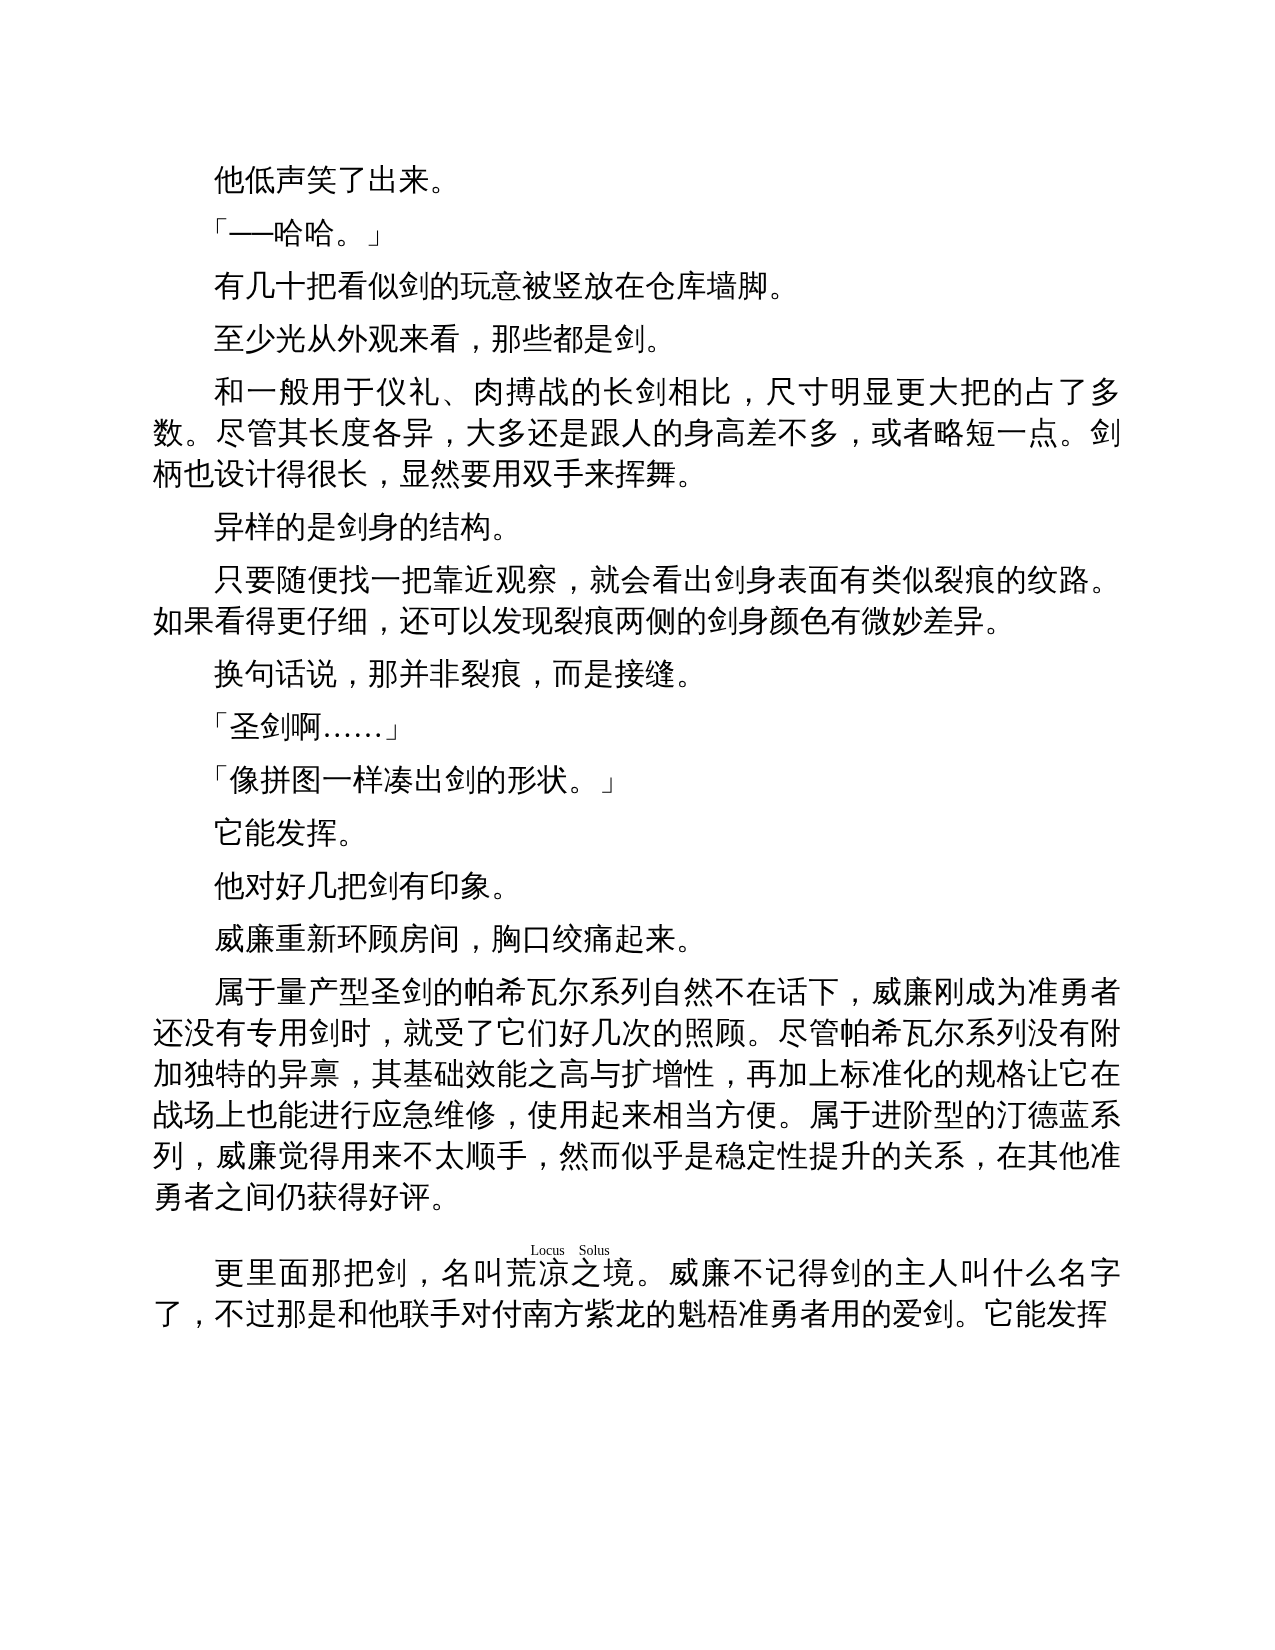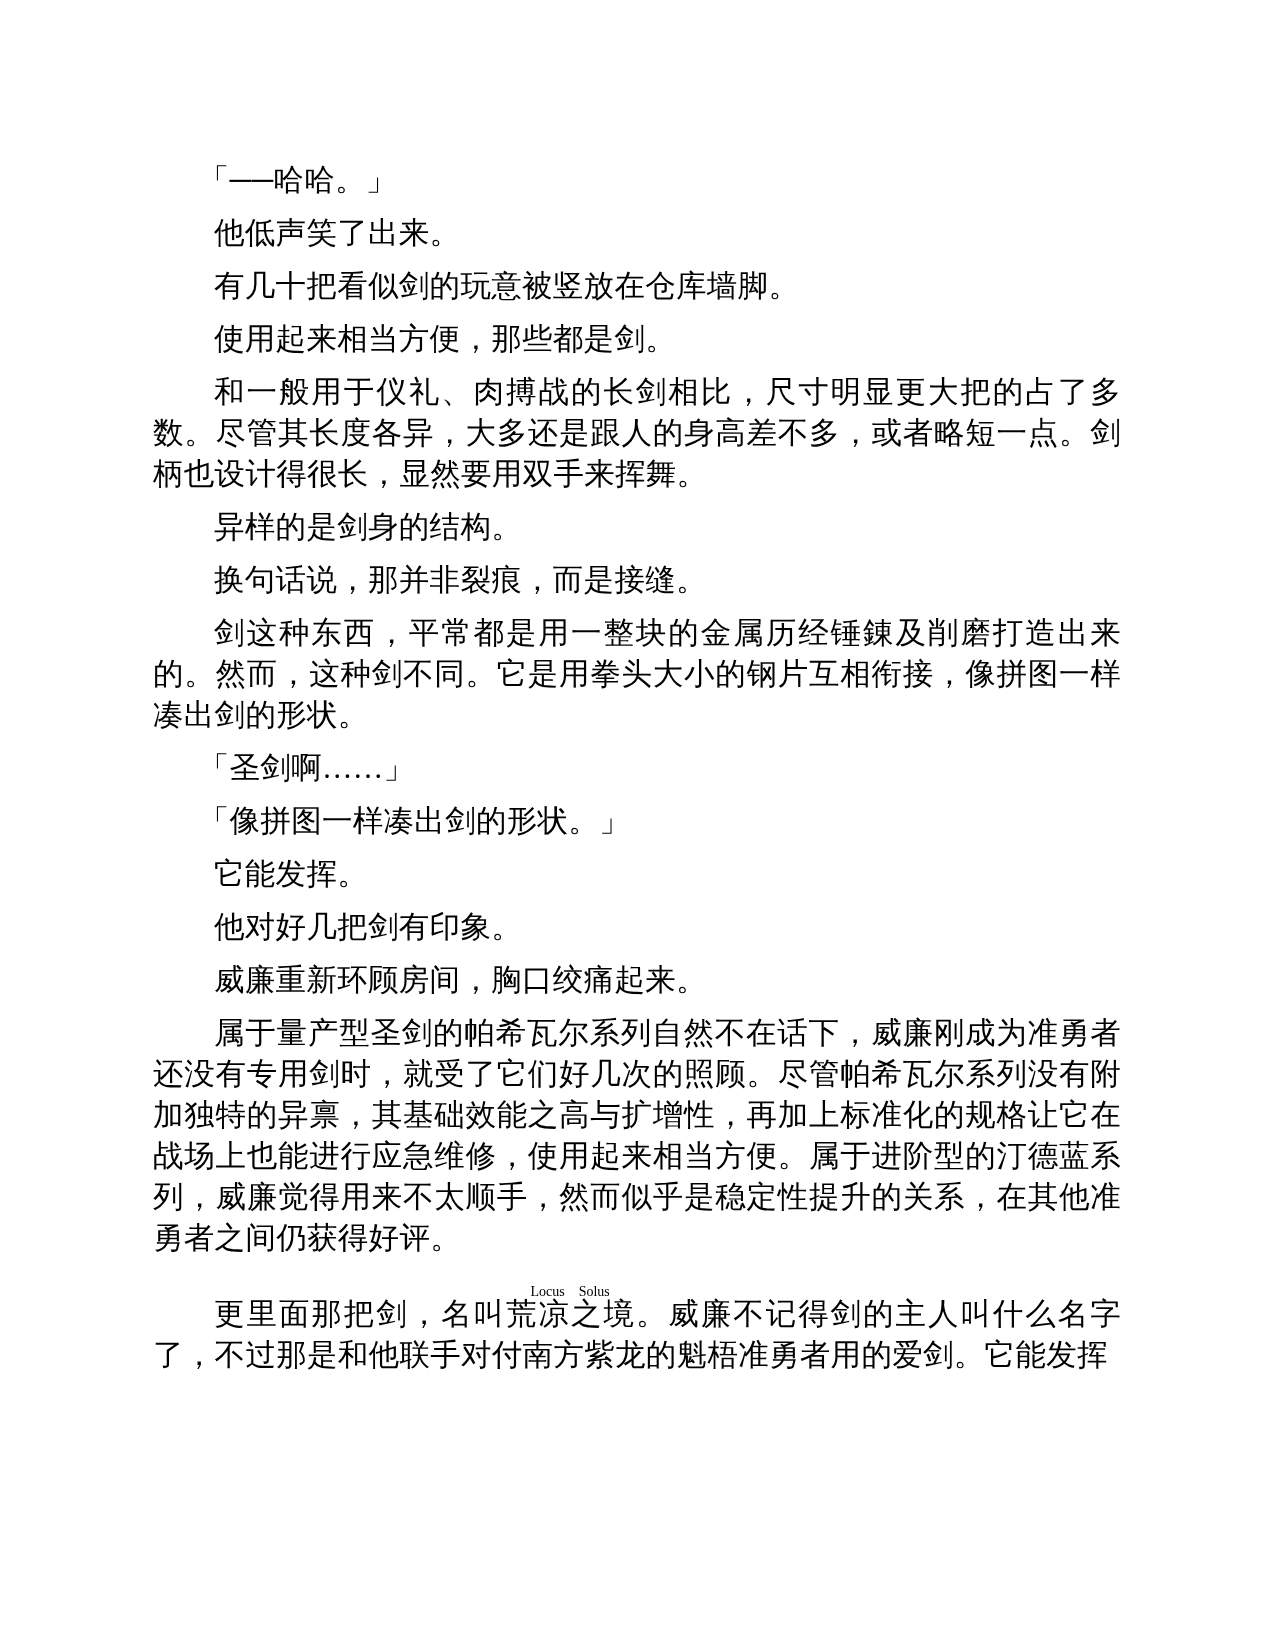--- a/index.html
+++ b/index.html
@@ -42,28 +42,28 @@
       font-size: 14px;
       font-family: "Liberation Serif", serif;
       letter-spacing: 0;
       line-height: 1;
     }
   </style>
 </head>
 <body>
 
 <div class="page">
+  <p class="para">他低声笑了出来。</p>
   <p class="para dialog">「──哈哈。」</p>
-  <p class="para">他低声笑了出来。</p>
   <p class="para">有几十把看似剑的玩意被竖放在仓库墙脚。</p>
-  <p class="para">使用起来相当方便，那些都是剑。</p>
+  <p class="para">至少光从外观来看，那些都是剑。</p>
   <p class="para">和一般用于仪礼、肉搏战的长剑相比，尺寸明显更大把的占了多数。尽管其长度各异，大多还是跟人的身高差不多，或者略短一点。剑柄也设计得很长，显然要用双手来挥舞。</p>
   <p class="para">异样的是剑身的结构。</p>
+  <p class="para">只要随便找一把靠近观察，就会看出剑身表面有类似裂痕的纹路。如果看得更仔细，还可以发现裂痕两侧的剑身颜色有微妙差异。</p>
   <p class="para">换句话说，那并非裂痕，而是接缝。</p>
-  <p class="para">剑这种东西，平常都是用一整块的金属历经锤錬及削磨打造出来的。然而，这种剑不同。它是用拳头大小的钢片互相衔接，像拼图一样凑出剑的形状。</p>
   <p class="para dialog">「圣剑啊……」</p>
   <p class="para dialog">「像拼图一样凑出剑的形状。」</p>
   <p class="para">它能发挥。</p>
   <p class="para">他对好几把剑有印象。</p>
   <p class="para">威廉重新环顾房间，胸口绞痛起来。</p>
   <p class="para">属于量产型圣剑的帕希瓦尔系列自然不在话下，威廉刚成为准勇者还没有专用剑时，就受了它们好几次的照顾。尽管帕希瓦尔系列没有附加独特的异禀，其基础效能之高与扩增性，再加上标准化的规格让它在战场上也能进行应急维修，使用起来相当方便。属于进阶型的汀德蓝系列，威廉觉得用来不太顺手，然而似乎是稳定性提升的关系，在其他准勇者之间仍获得好评。</p>
   <p class="para ruby-para"><span>更里面那把剑，名叫</span><ruby><span>荒凉之境</span><rt>Locus Solus</rt></ruby><span>。威廉不记得剑的主人叫什么名字了，不过那是和他联手对付南方紫龙的魁梧准勇者用的爱剑。它能发挥</span></p>
 </div>
 
 </body></html>

